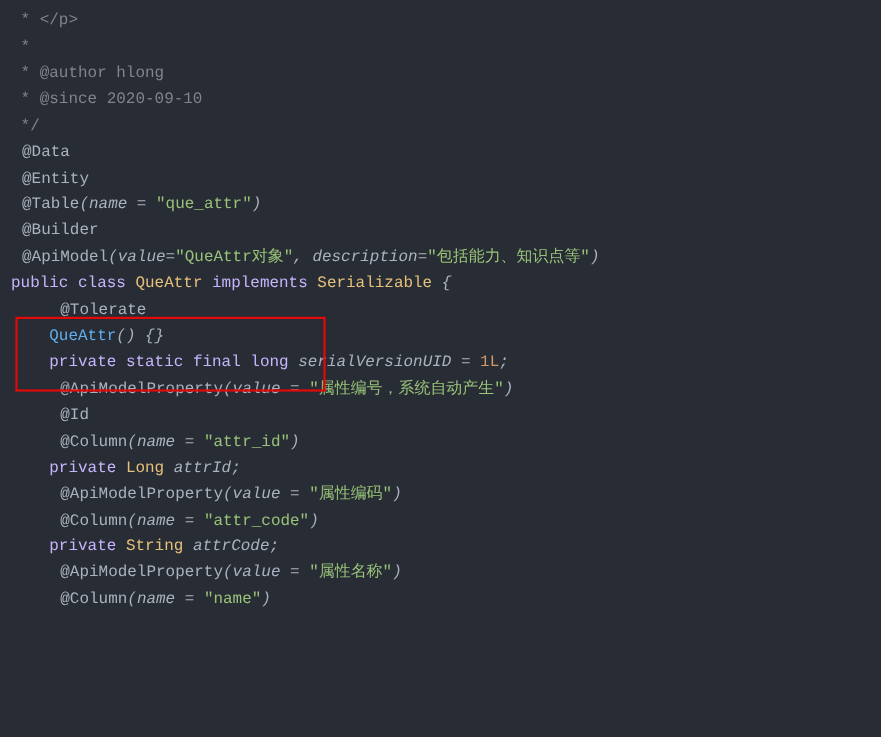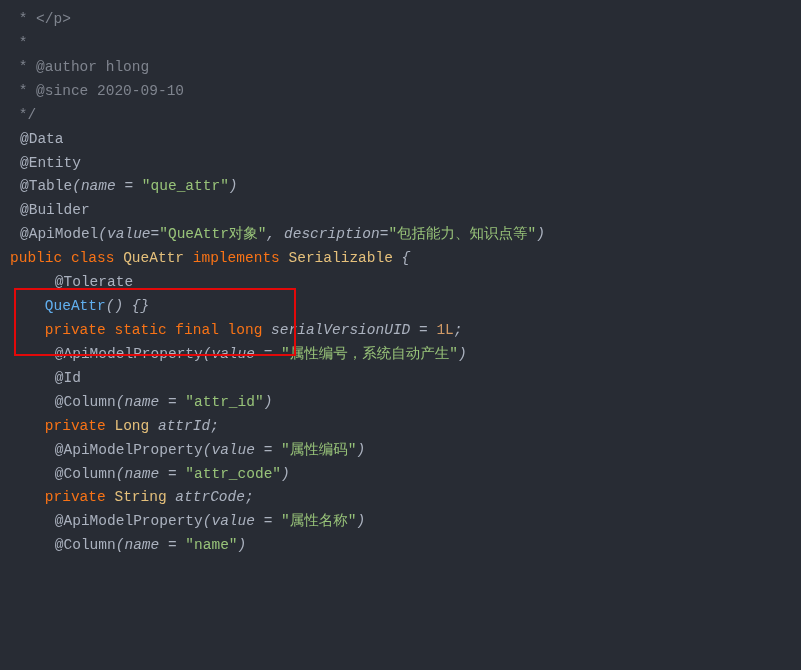--- a/index.html
+++ b/index.html
@@ -15,21 +15,21 @@
     overflow: hidden;
     position: relative;
   }
   .code-area {
     white-space: pre;
     position: relative;
   }
   .line { display: block; }
   .cm { color: #7f848e; }
   .at { color: #abb2bf; padding-left: 10px; }
-  .kw { color: #f97316; }
+  .kw { color: #c4b5fd; }
   .fn { color: #61afef; }
   .str { color: #98c379; }
   .num { color: #d19a66; }
   .id { color: #e5c07b; }
   .pl { color: #abb2bf; font-style: italic; }
   .highlight-box {
     position: absolute;
     border: 2px solid #e20909;
     pointer-events: none;
   }

